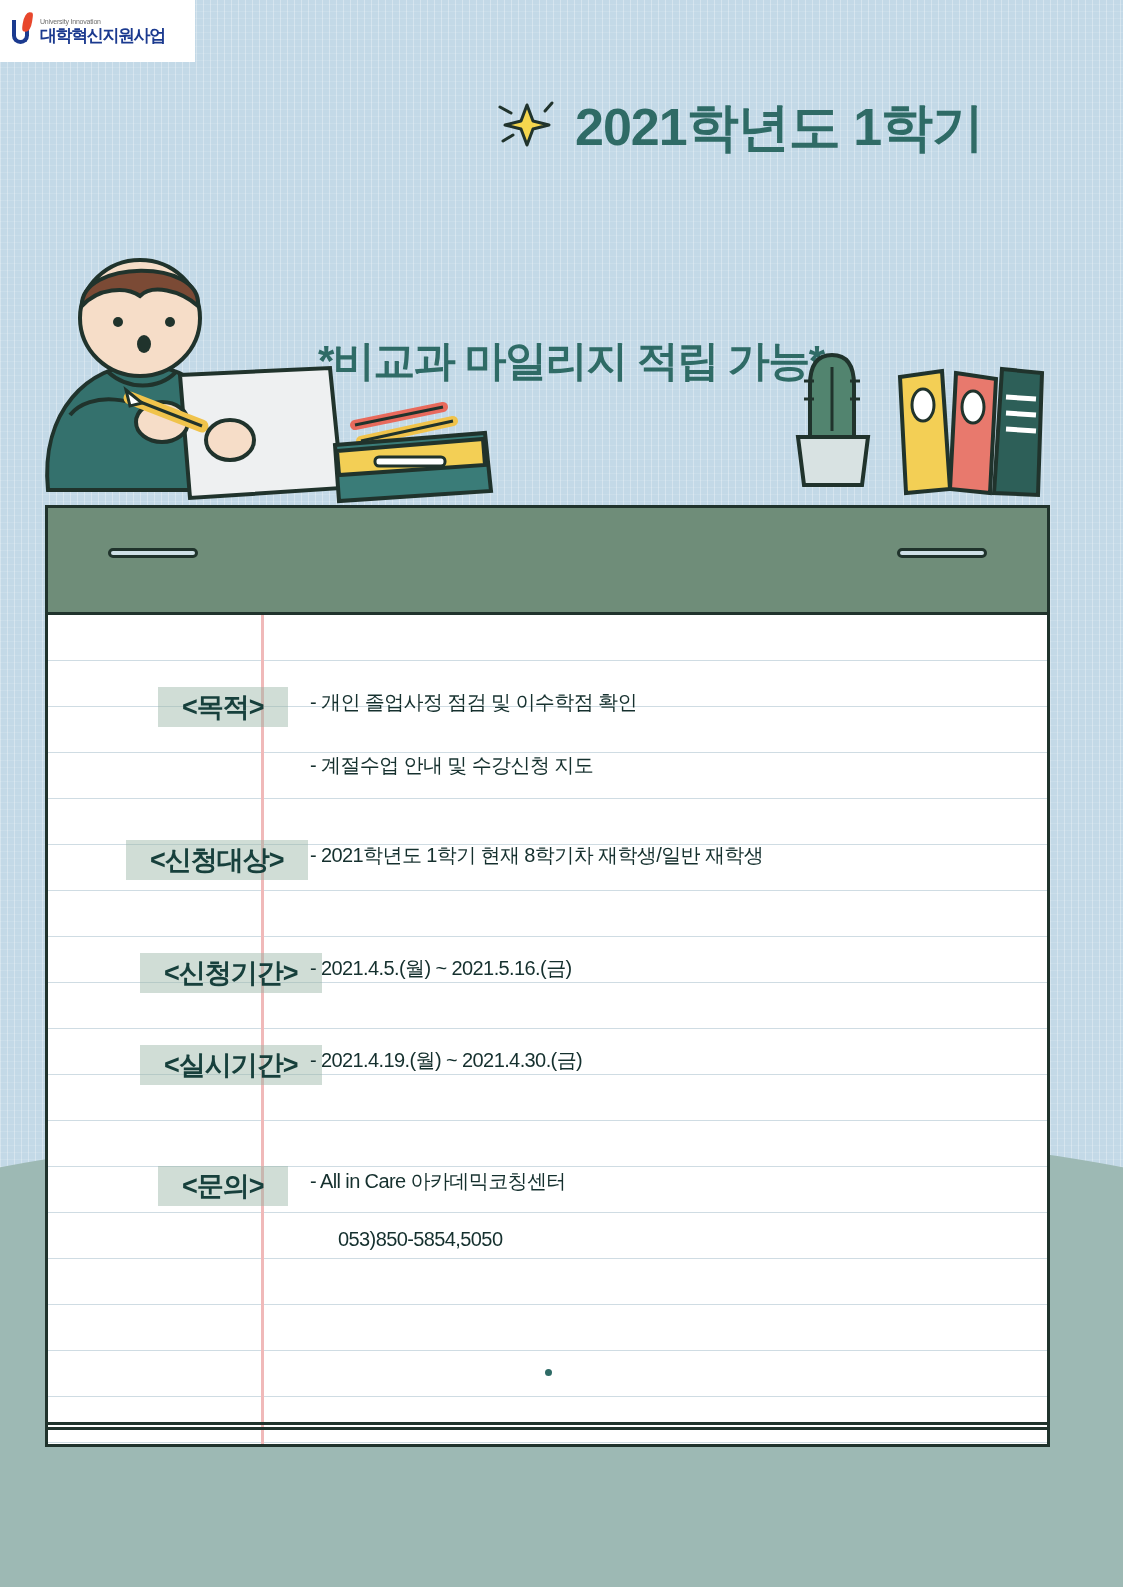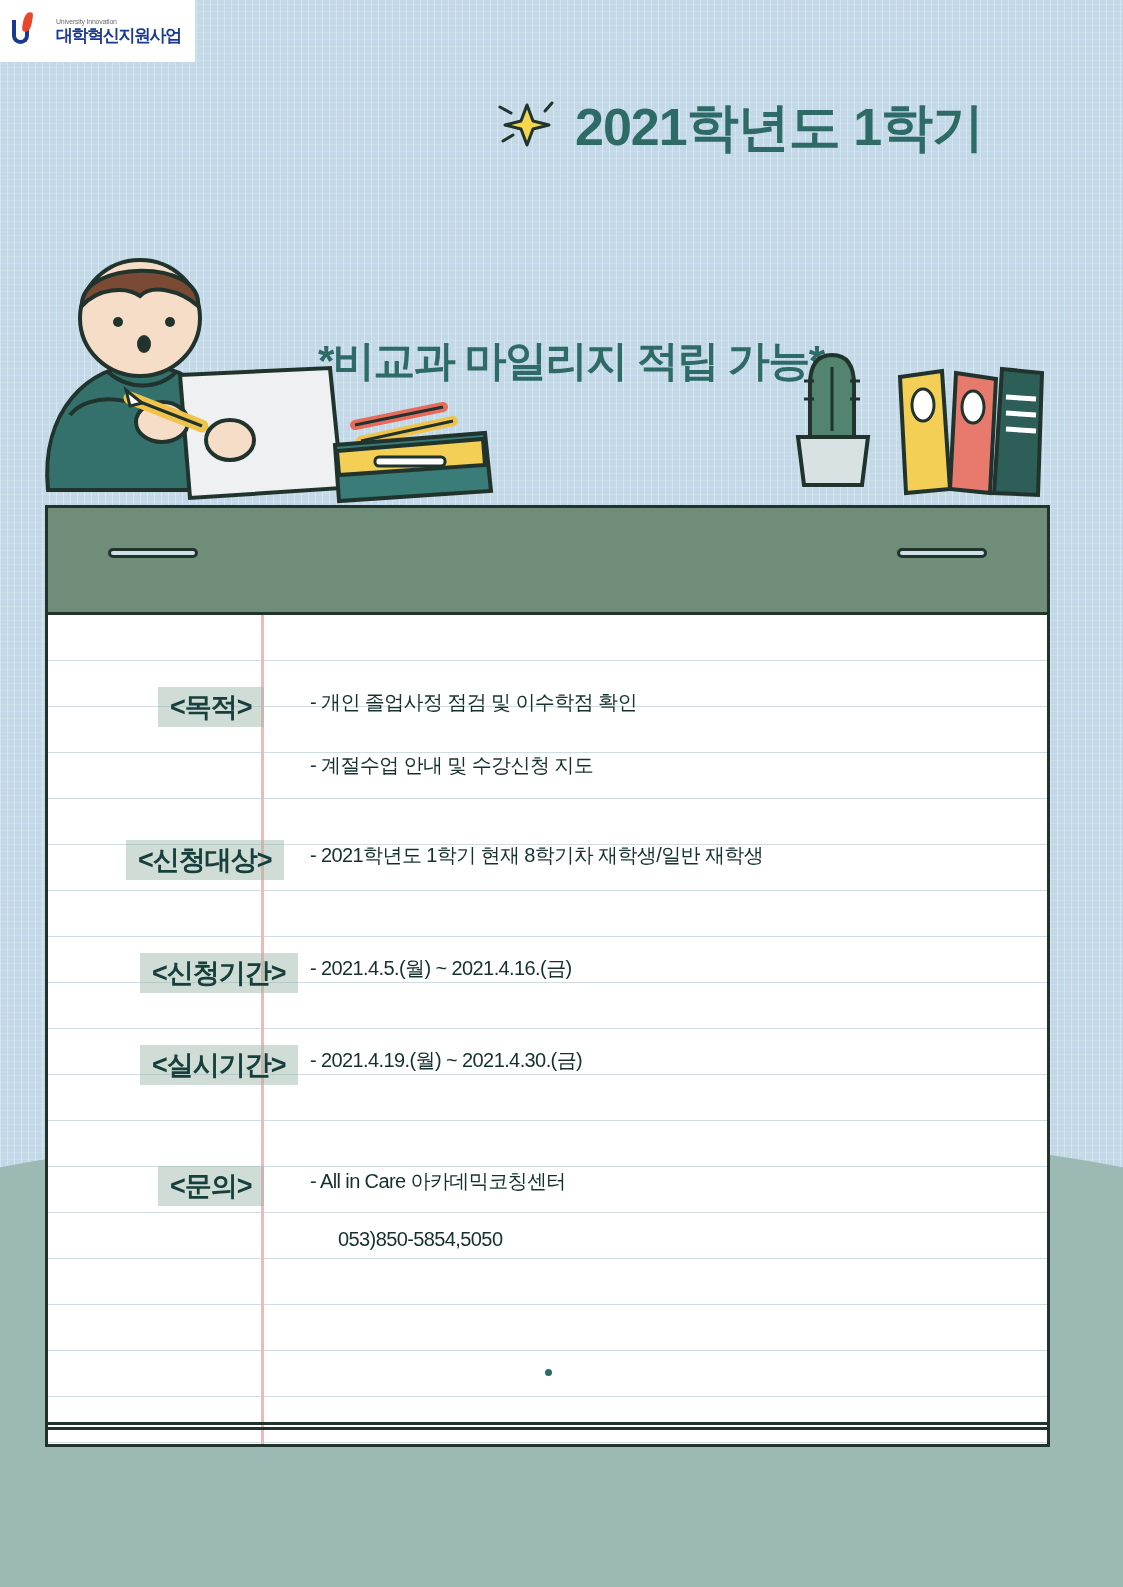--- a/index.html
+++ b/index.html
@@ -48,21 +48,21 @@
   
   .logo-badge {
     position: absolute;
     left: 0;
     top: 0;
     width: 195px;
     height: 62px;
     background: #ffffff;
     display: flex;
     align-items: center;
-    gap: 20px;
+    gap: 4px;
     padding-left: 10px;
     box-sizing: border-box;
     z-index: 30;
   }
   .logo-mark {
     position: relative;
     width: 26px;
     height: 38px;
     flex: none;
   }
@@ -229,21 +229,21 @@
     left: 0;
     width: 100%;
   }
   .label {
     position: absolute;
     font-size: 27px;
     font-weight: bold;
     color: #17403c;
     letter-spacing: -1px;
     white-space: nowrap;
-    padding: 2px 12px;
+    padding: 2px 24px;
     background: rgba(150,180,163,0.45);
   }
   .content {
     position: absolute;
     font-size: 20px;
     color: #15302e;
     letter-spacing: -0.6px;
     white-space: nowrap;
   }
 
@@ -363,21 +363,21 @@
       <div class="content" style="left:262px; top:137px;">- 계절수업 안내 및 수강신청 지도</div>
     </div>
 
     <div class="row">
       <div class="label" style="left:78px; top:225px;">&lt;신청대상&gt;</div>
       <div class="content" style="left:262px; top:227px;">- 2021학년도 1학기 현재 8학기차 재학생/일반 재학생</div>
     </div>
 
     <div class="row">
       <div class="label" style="left:92px; top:338px;">&lt;신청기간&gt;</div>
-      <div class="content" style="left:262px; top:340px;">- 2021.4.5.(월) ~ 2021.4.16.(금)</div>
+      <div class="content" style="left:262px; top:340px;">- 2021.4.5.(월) ~ 2021.5.16.(금)</div>
     </div>
 
     <div class="row">
       <div class="label" style="left:92px; top:430px;">&lt;실시기간&gt;</div>
       <div class="content" style="left:262px; top:432px;">- 2021.4.19.(월) ~ 2021.4.30.(금)</div>
     </div>
 
     <div class="row">
       <div class="label" style="left:110px; top:551px;">&lt;문의&gt;</div>
       <div class="content" style="left:262px; top:553px;">- All in Care 아카데믹코칭센터</div>

